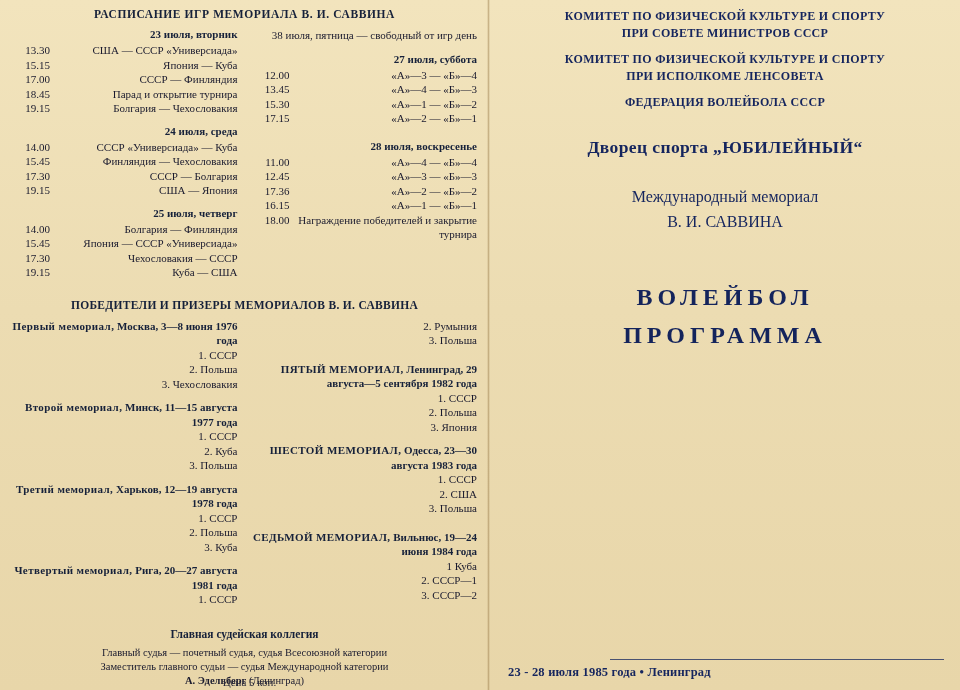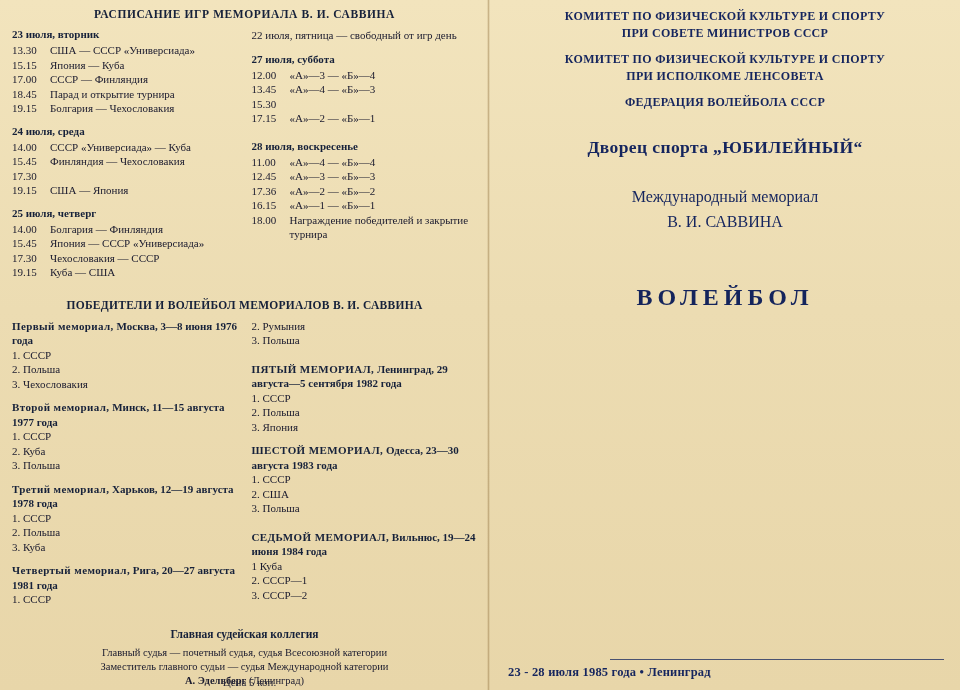--- a/index.html
+++ b/index.html
@@ -43,20 +43,21 @@
     text-align: center;
     font-size: 11.5px;
     letter-spacing: 0.6px;
     font-weight: 700;
     margin: 2px 0 8px 0;
     color: #16213a;
   }
   .cols2 {
     display: flex;
     gap: 14px;
+    text-align: right;
   }
   .col {
     width: 50%;
   }
   .daygroup {
     margin-bottom: 9px;
   }
   .dayhead {
     font-size: 11px;
     font-weight: 700;
@@ -242,20 +243,21 @@
           <div class="match">
             <span class="mtime">14.00</span>
             <span class="mtext">СССР «Универсиада» — Куба</span>
           </div>
           <div class="match">
             <span class="mtime">15.45</span>
             <span class="mtext">Финляндия — Чехословакия</span>
           </div>
           <div class="match">
             <span class="mtime">17.30</span>
+            <span class="mtext">СССР — Болгария</span>
           </div>
           <div class="match">
             <span class="mtime">19.15</span>
             <span class="mtext">США — Япония</span>
           </div>
         </div>
 
         <div class="daygroup">
           <div class="dayhead">25 июля, четверг</div>
           <div class="match">
@@ -271,34 +273,35 @@
             <span class="mtext">Чехословакия — СССР</span>
           </div>
           <div class="match">
             <span class="mtime">19.15</span>
             <span class="mtext">Куба — США</span>
           </div>
         </div>
       </div>
 
       <div class="col">
-        <div class="freeday">22 июля, пятница — свободный от игр день</div>
+        <div class="freeday">38 июля, пятница — свободный от игр день</div>
 
         <div class="daygroup">
           <div class="dayhead">27 июля, суббота</div>
           <div class="match">
             <span class="mtime">12.00</span>
             <span class="mtext">«А»—3 — «Б»—4</span>
           </div>
           <div class="match">
             <span class="mtime">13.45</span>
             <span class="mtext">«А»—4 — «Б»—3</span>
           </div>
           <div class="match">
             <span class="mtime">15.30</span>
+            <span class="mtext">«А»—1 — «Б»—2</span>
           </div>
           <div class="match">
             <span class="mtime">17.15</span>
             <span class="mtext">«А»—2 — «Б»—1</span>
           </div>
         </div>
 
         <div class="daygroup" style="margin-top:14px;">
           <div class="dayhead">28 июля, воскресенье</div>
           <div class="match">
@@ -318,21 +321,21 @@
             <span class="mtext">«А»—1 — «Б»—1</span>
           </div>
           <div class="match">
             <span class="mtime">18.00</span>
             <span class="mtext">Награждение победителей и закрытие турнира</span>
           </div>
         </div>
       </div>
     </div>
 
-    <div class="winners-title">ПОБЕДИТЕЛИ И ВОЛЕЙБОЛ МЕМОРИАЛОВ В. И. САВВИНА</div>
+    <div class="winners-title">ПОБЕДИТЕЛИ И ПРИЗЕРЫ МЕМОРИАЛОВ В. И. САВВИНА</div>
 
     <div class="cols2">
       <div class="col">
 
         <div class="mem">
           <div class="memhead"><span class="caps">Первый мемориал,</span><span> Москва, 3—8 июня 1976 года</span></div>
           <div class="place">1. СССР</div>
           <div class="place">2. Польша</div>
           <div class="place">3. Чехословакия</div>
         </div>
@@ -415,17 +418,18 @@
 
     <div class="gap-lg"></div>
     <div class="memorial">
       <span class="nm">Международный мемориал</span>
       <span class="nm">В. И. САВВИНА</span>
     </div>
 
     <div class="gap-lg"></div>
     <div class="gap-md"></div>
     <div class="bigtitle">ВОЛЕЙБОЛ</div>
+    <div class="bigtitle">ПРОГРАММА</div>
 
     <div class="rule"></div>
     <div class="footer">23 - 28 июля 1985 года • Ленинград</div>
   </div>
 </div>
 
 </body></html>

